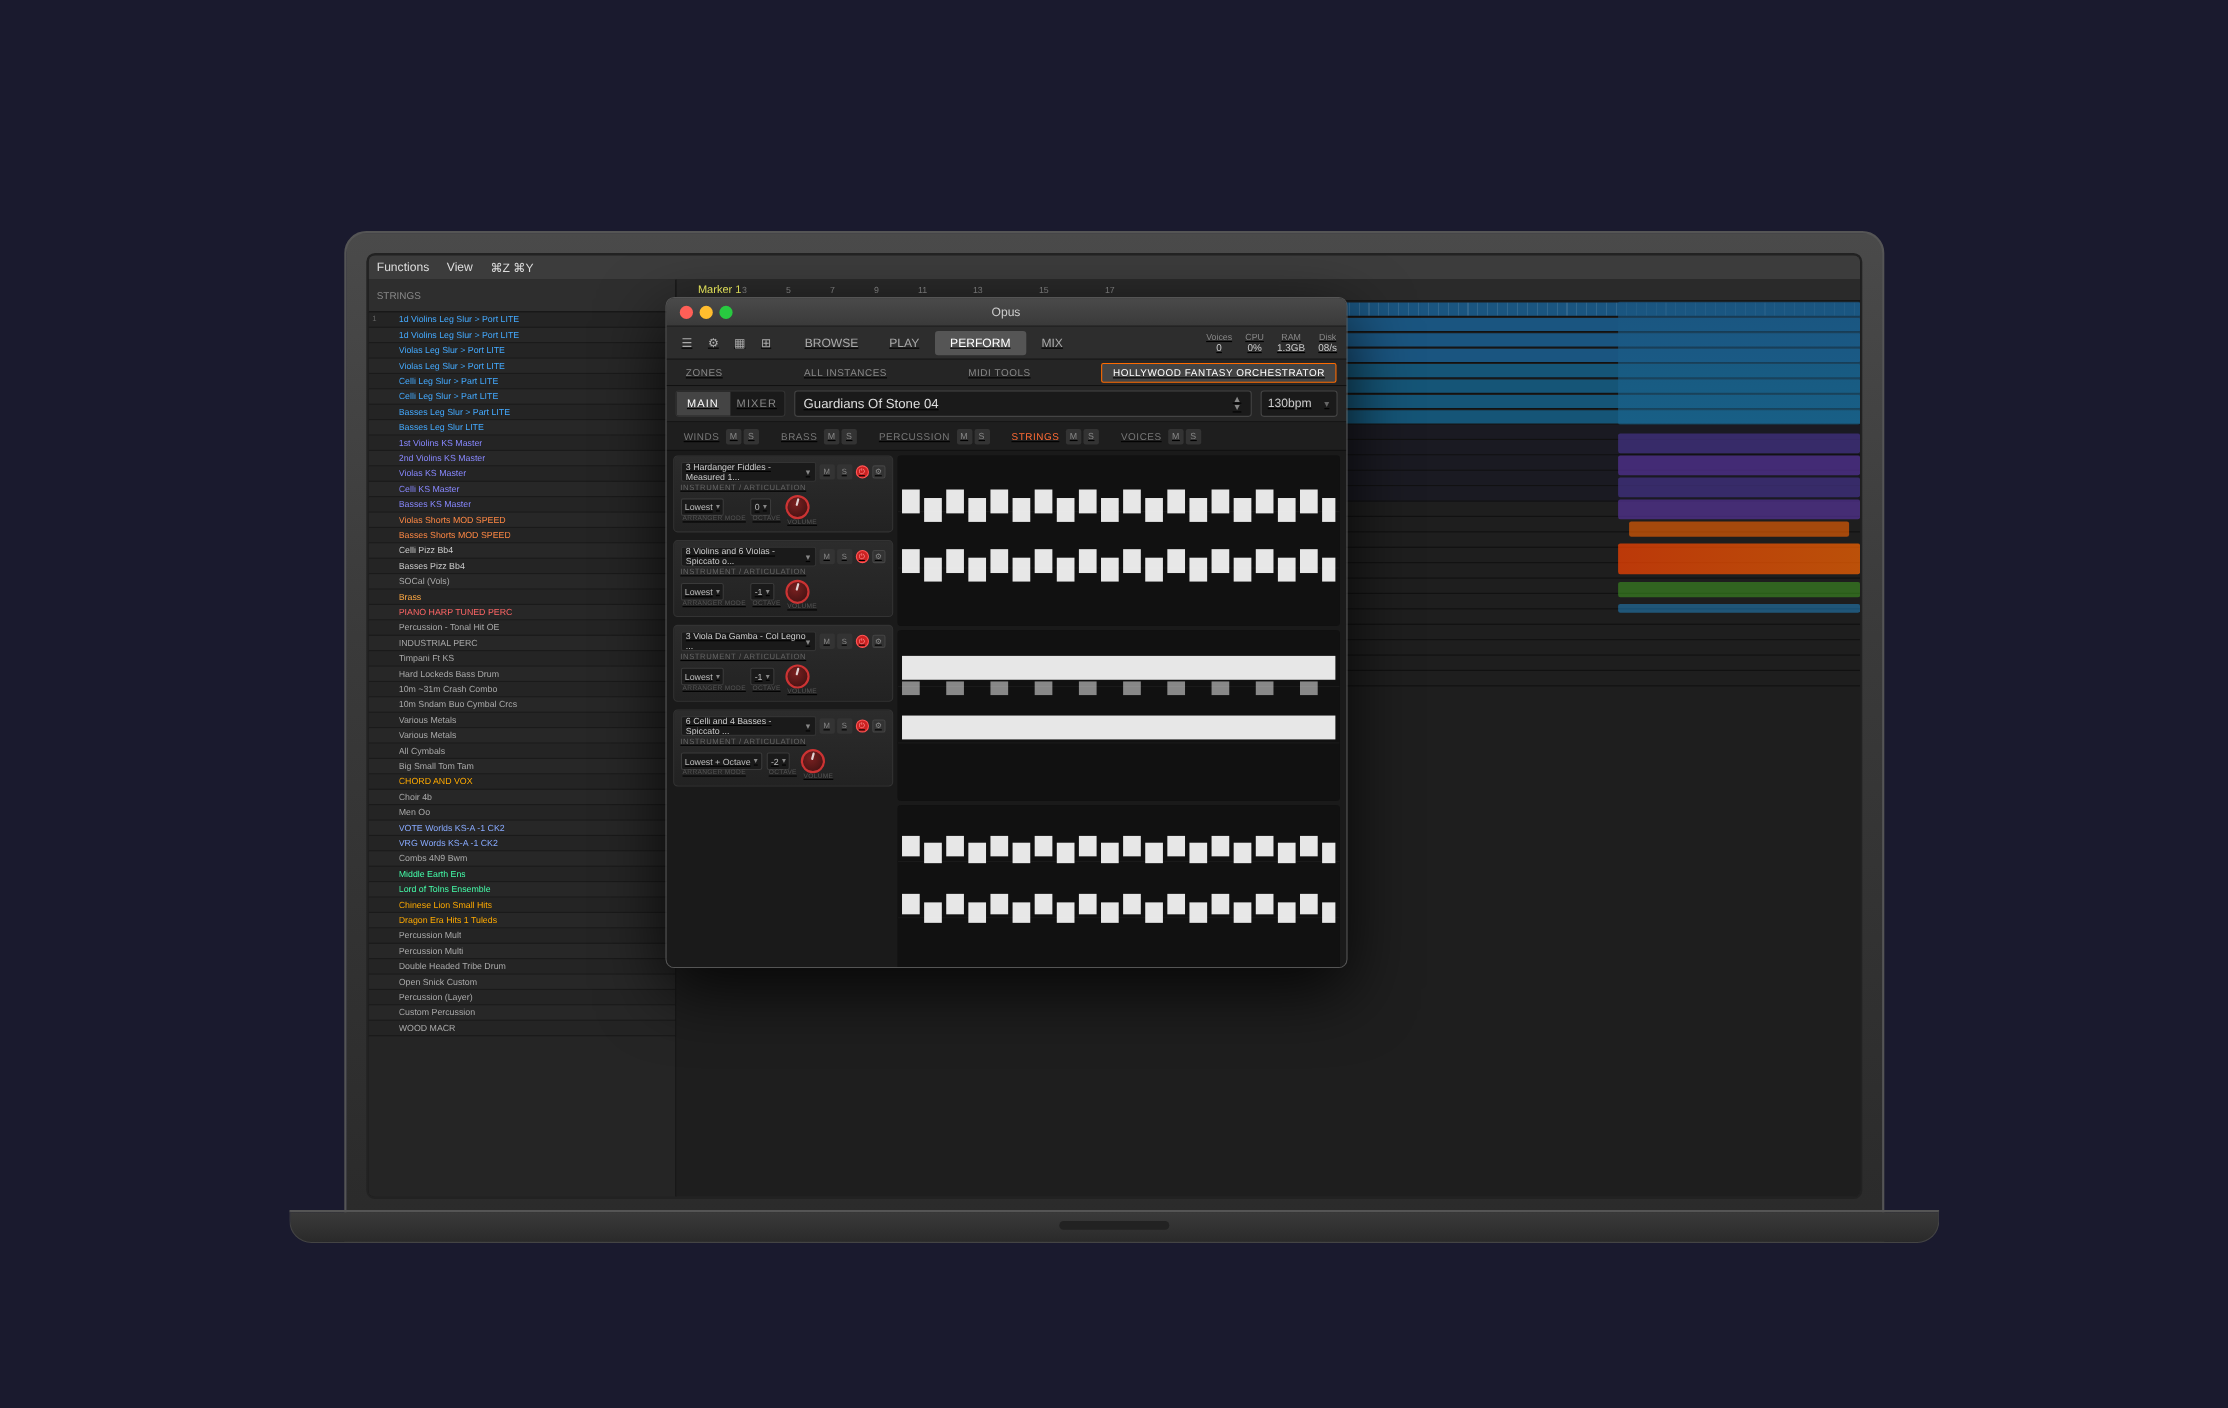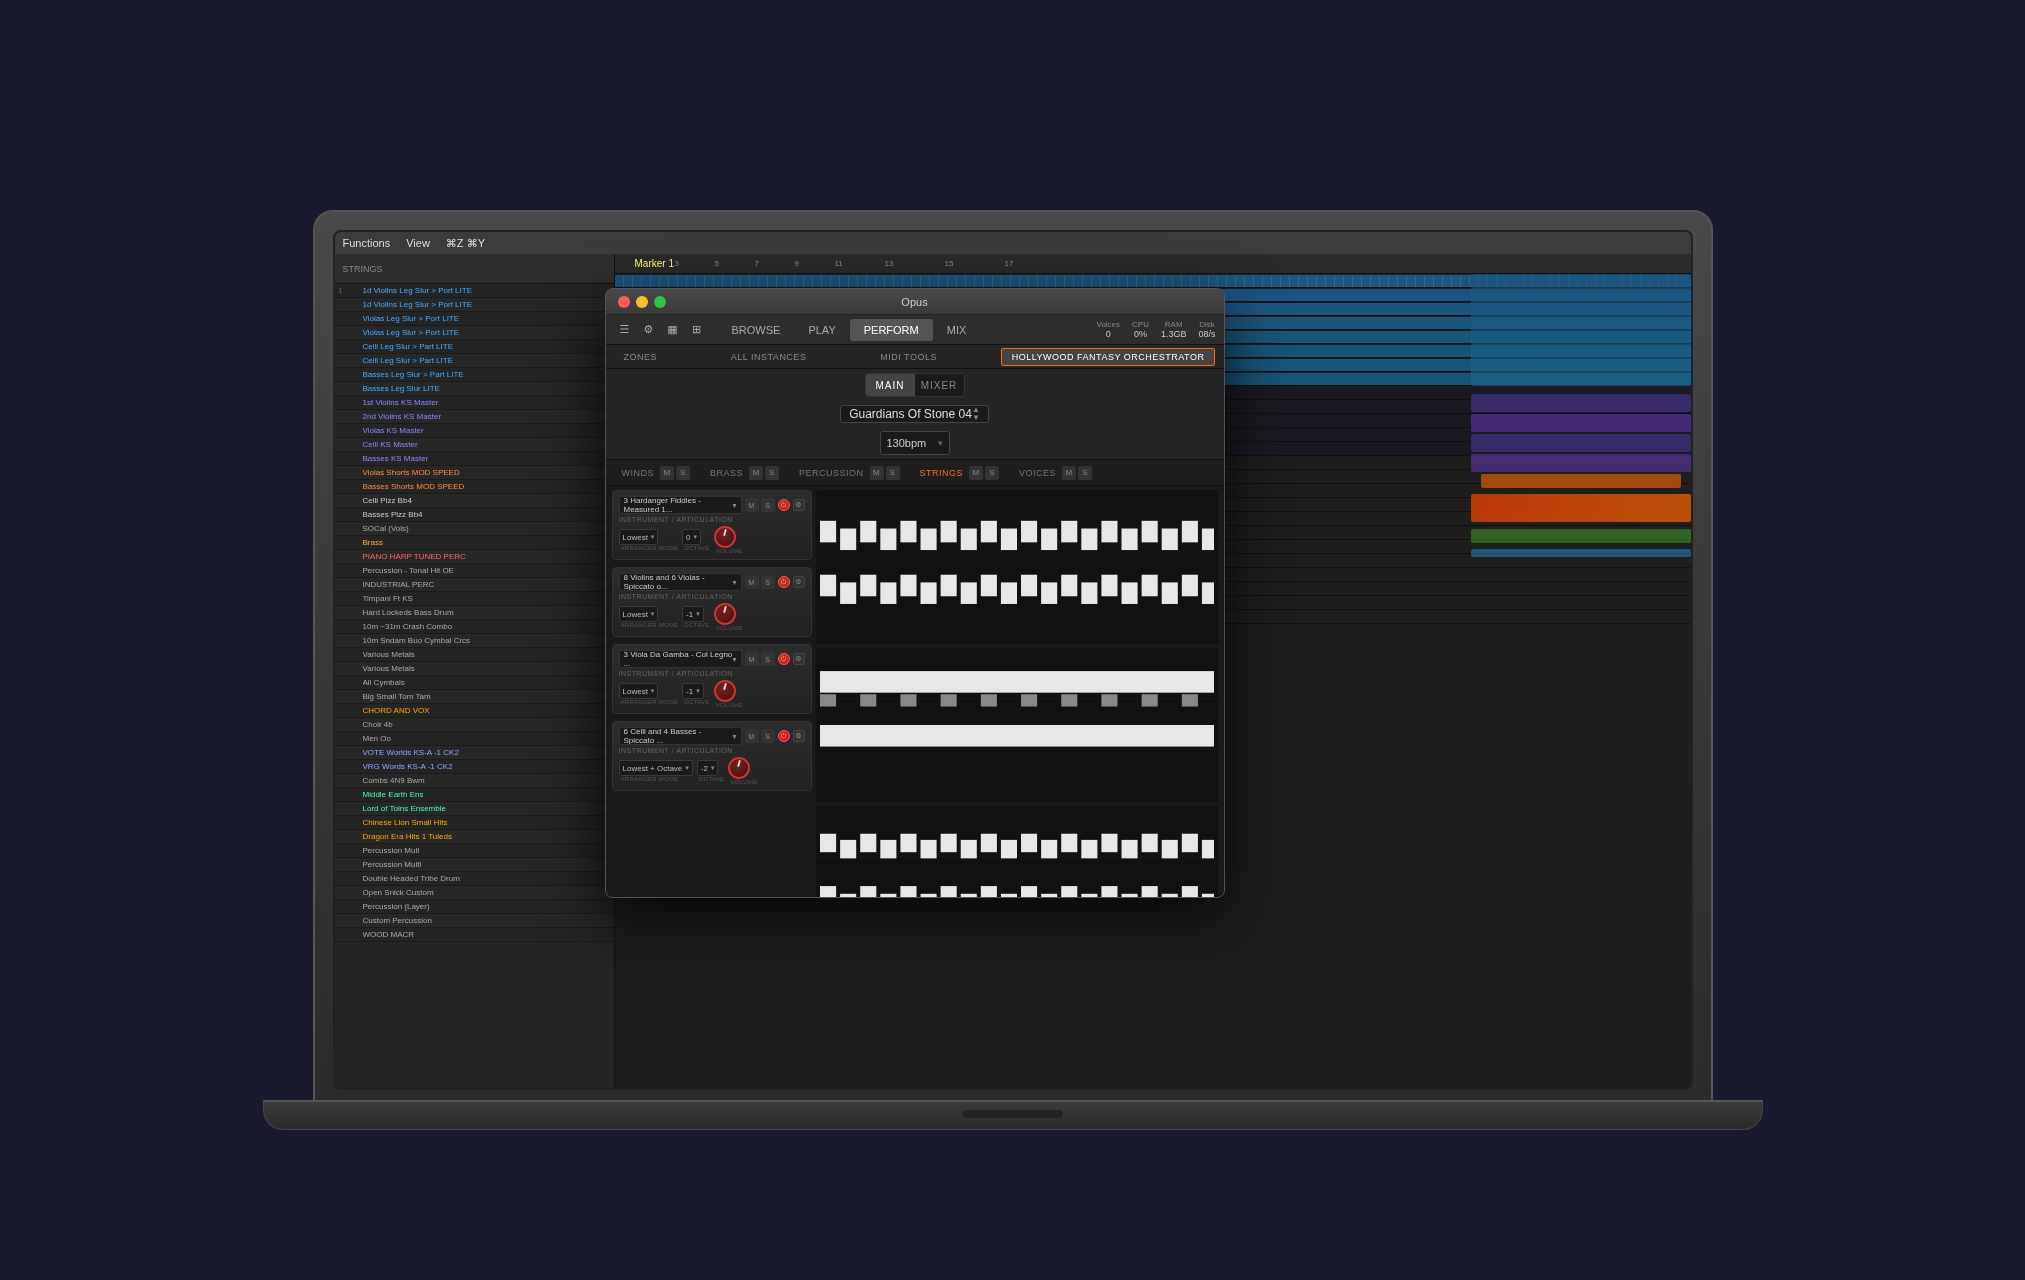--- a/index.html
+++ b/index.html
@@ -139,30 +139,31 @@
       border-bottom: 1px solid #111;
       position: relative;
       display: flex;
       align-items: center;
       padding: 0 4px;
     }
 
     
     .opus-window {
       position: absolute;
-      top: 56px;
+      top: 38px;
       left: 270px;
       width: 620px;
       height: 610px;
       background: linear-gradient(180deg, #2a2a2a 0%, #1e1e1e 100%);
       border-radius: 8px;
       border: 1px solid #555;
       overflow: hidden;
       box-shadow: 0 20px 60px rgba(0,0,0,0.8);
       z-index: 10;
+      text-decoration: underline;
     }
 
     
     .window-titlebar {
       background: linear-gradient(180deg, #4a4a4a 0%, #3a3a3a 100%);
       height: 26px;
       display: flex;
       align-items: center;
       padding: 0 12px;
       position: relative;
@@ -941,21 +942,21 @@
 
           <div class="sub-tabs">
             <div class="sub-tab">ZONES</div>
             <div class="sub-tab">ALL INSTANCES</div>
             <div class="sub-tab">MIDI TOOLS</div>
             <div class="sub-tab active">HOLLYWOOD FANTASY ORCHESTRATOR</div>
           </div>
 
           <div style="flex:1;display:flex;flex-direction:column;overflow:hidden;">
 
-            <div style="display:flex;align-items:center;padding:4px 8px;gap:8px;background:#252525;border-bottom:1px solid #111;flex-direction:column;">
+            <div style="display:flex;align-items:center;padding:4px 8px;gap:8px;background:#252525;border-bottom:1px solid #111;">
               <div class="mode-toggle" style="width:100px;margin:0;">
                 <div class="mode-btn active">MAIN</div>
                 <div class="mode-btn">MIXER</div>
               </div>
 
               <div class="preset-display">
                 <span class="preset-name">Guardians Of Stone 04</span>
                 <div class="preset-arrows">
                   <span class="preset-arrow">▲</span>
                   <span class="preset-arrow">▼</span>

